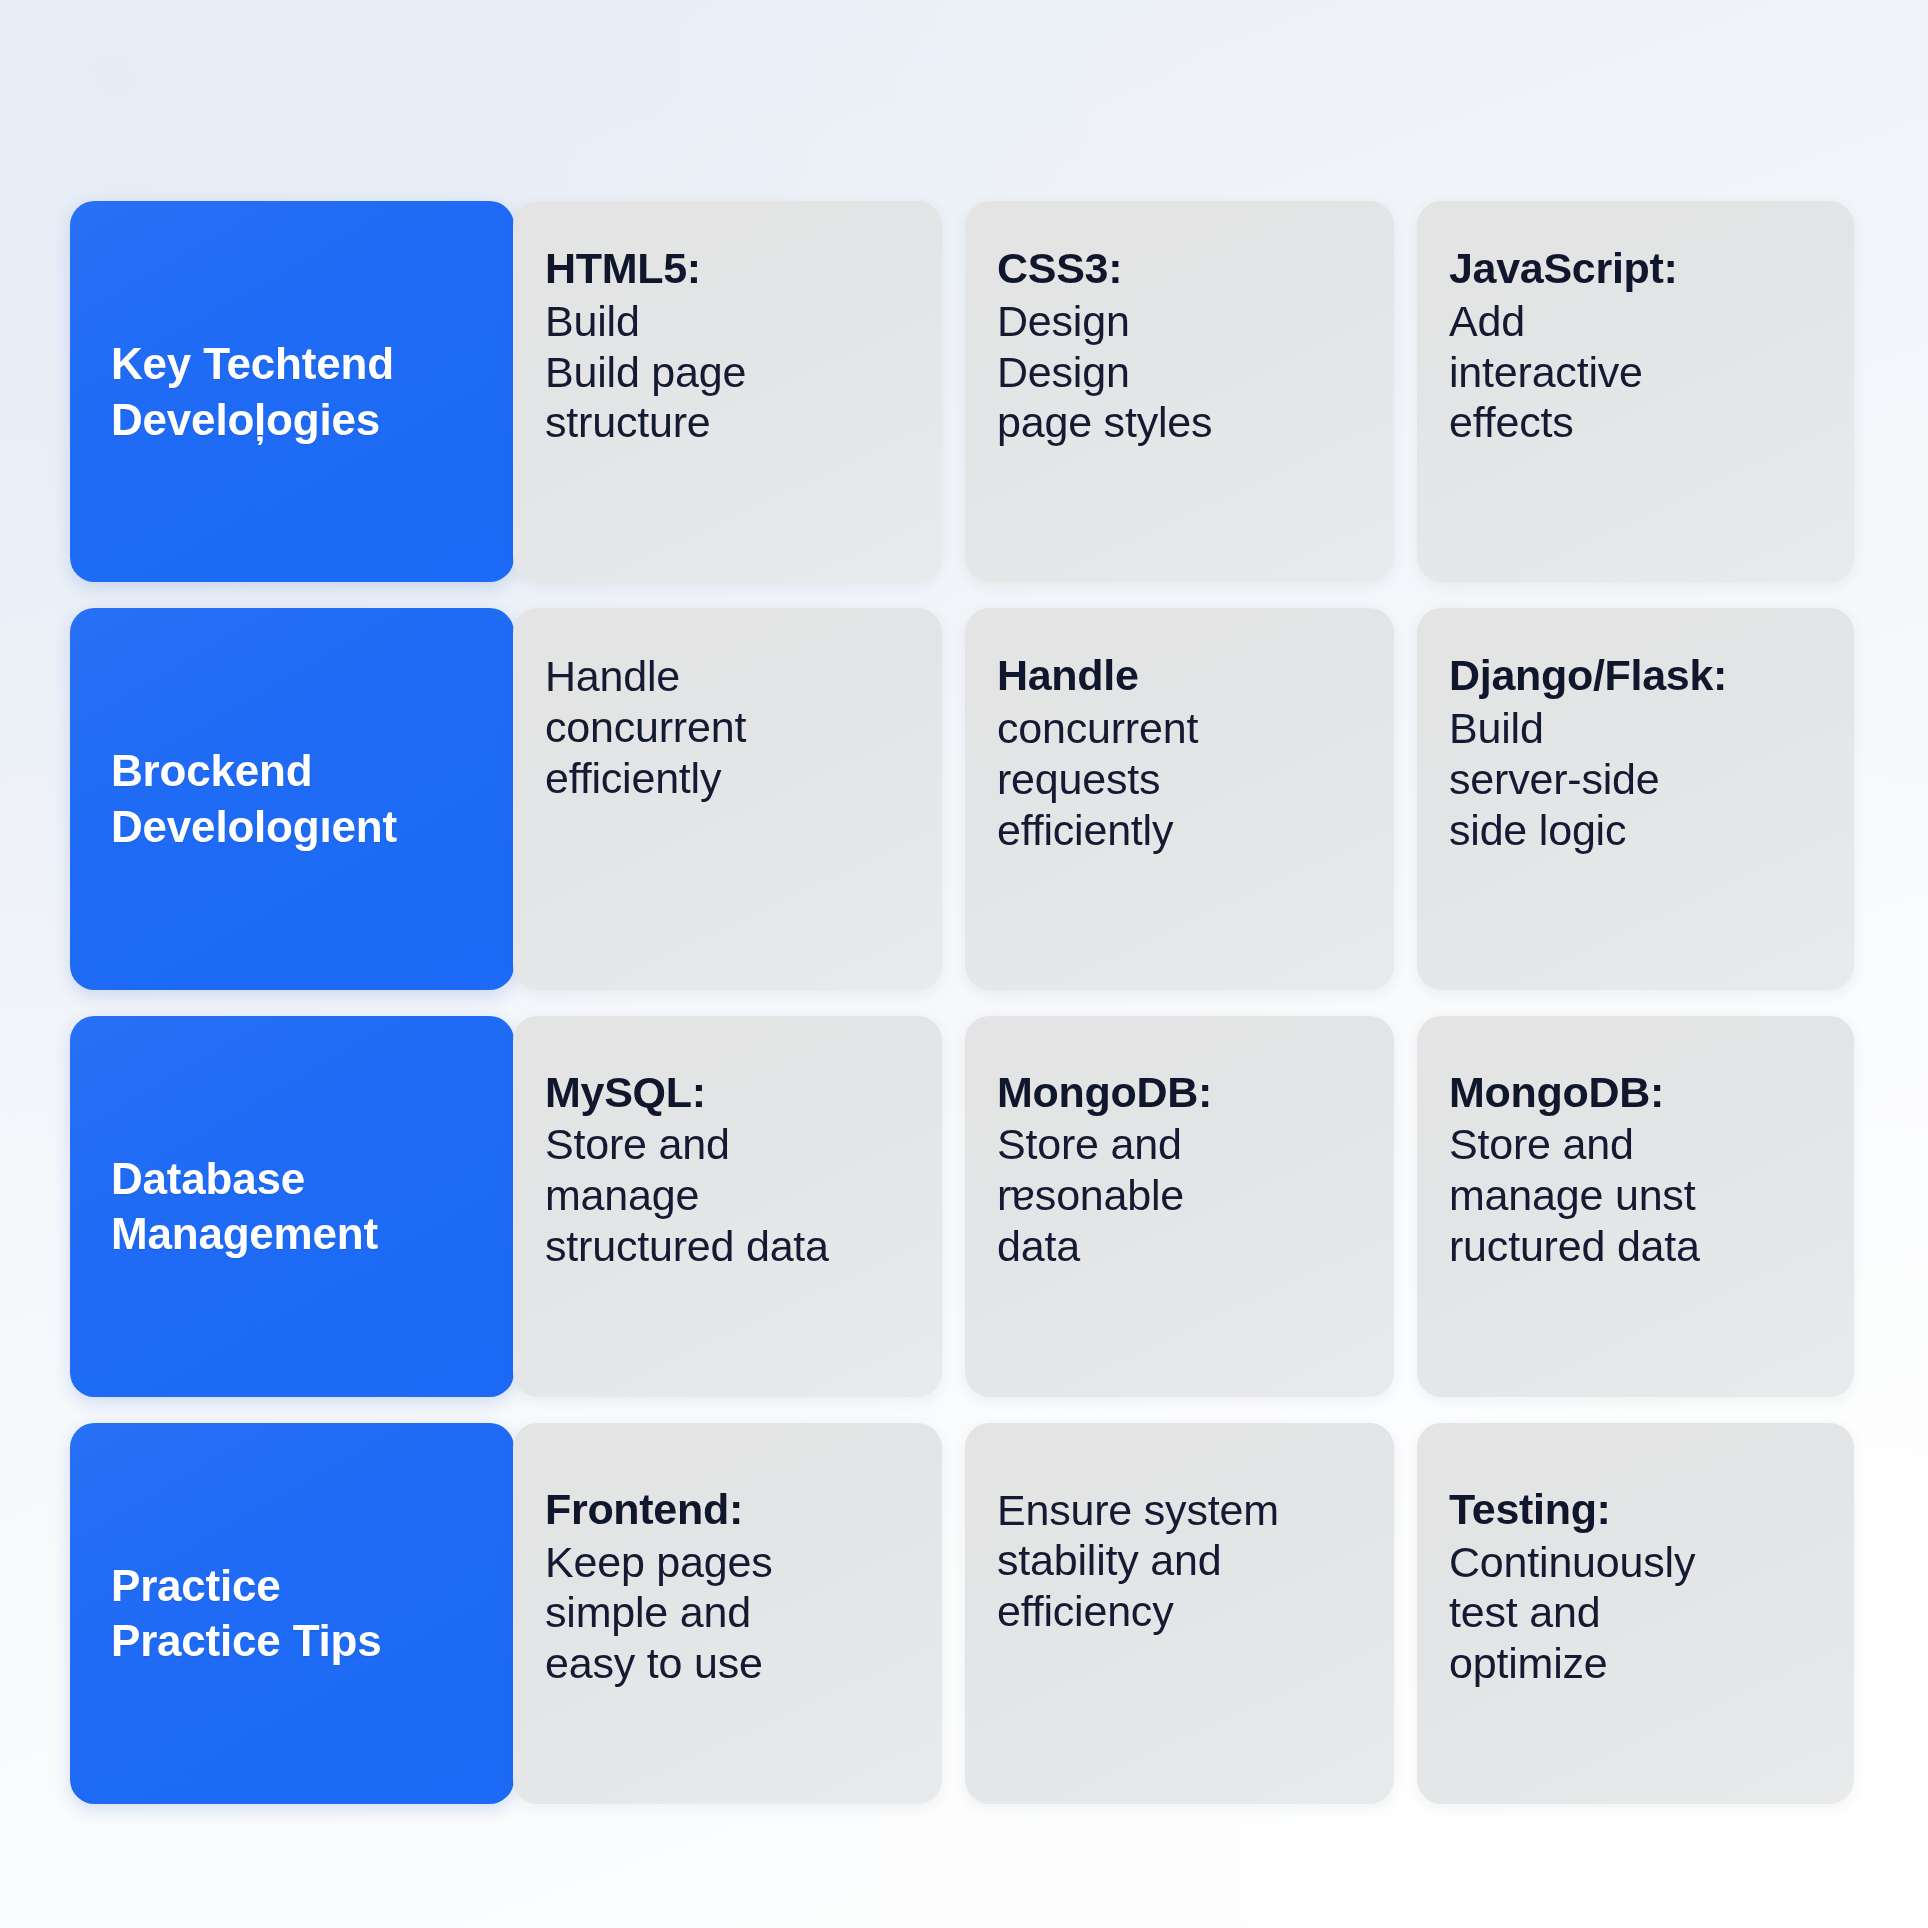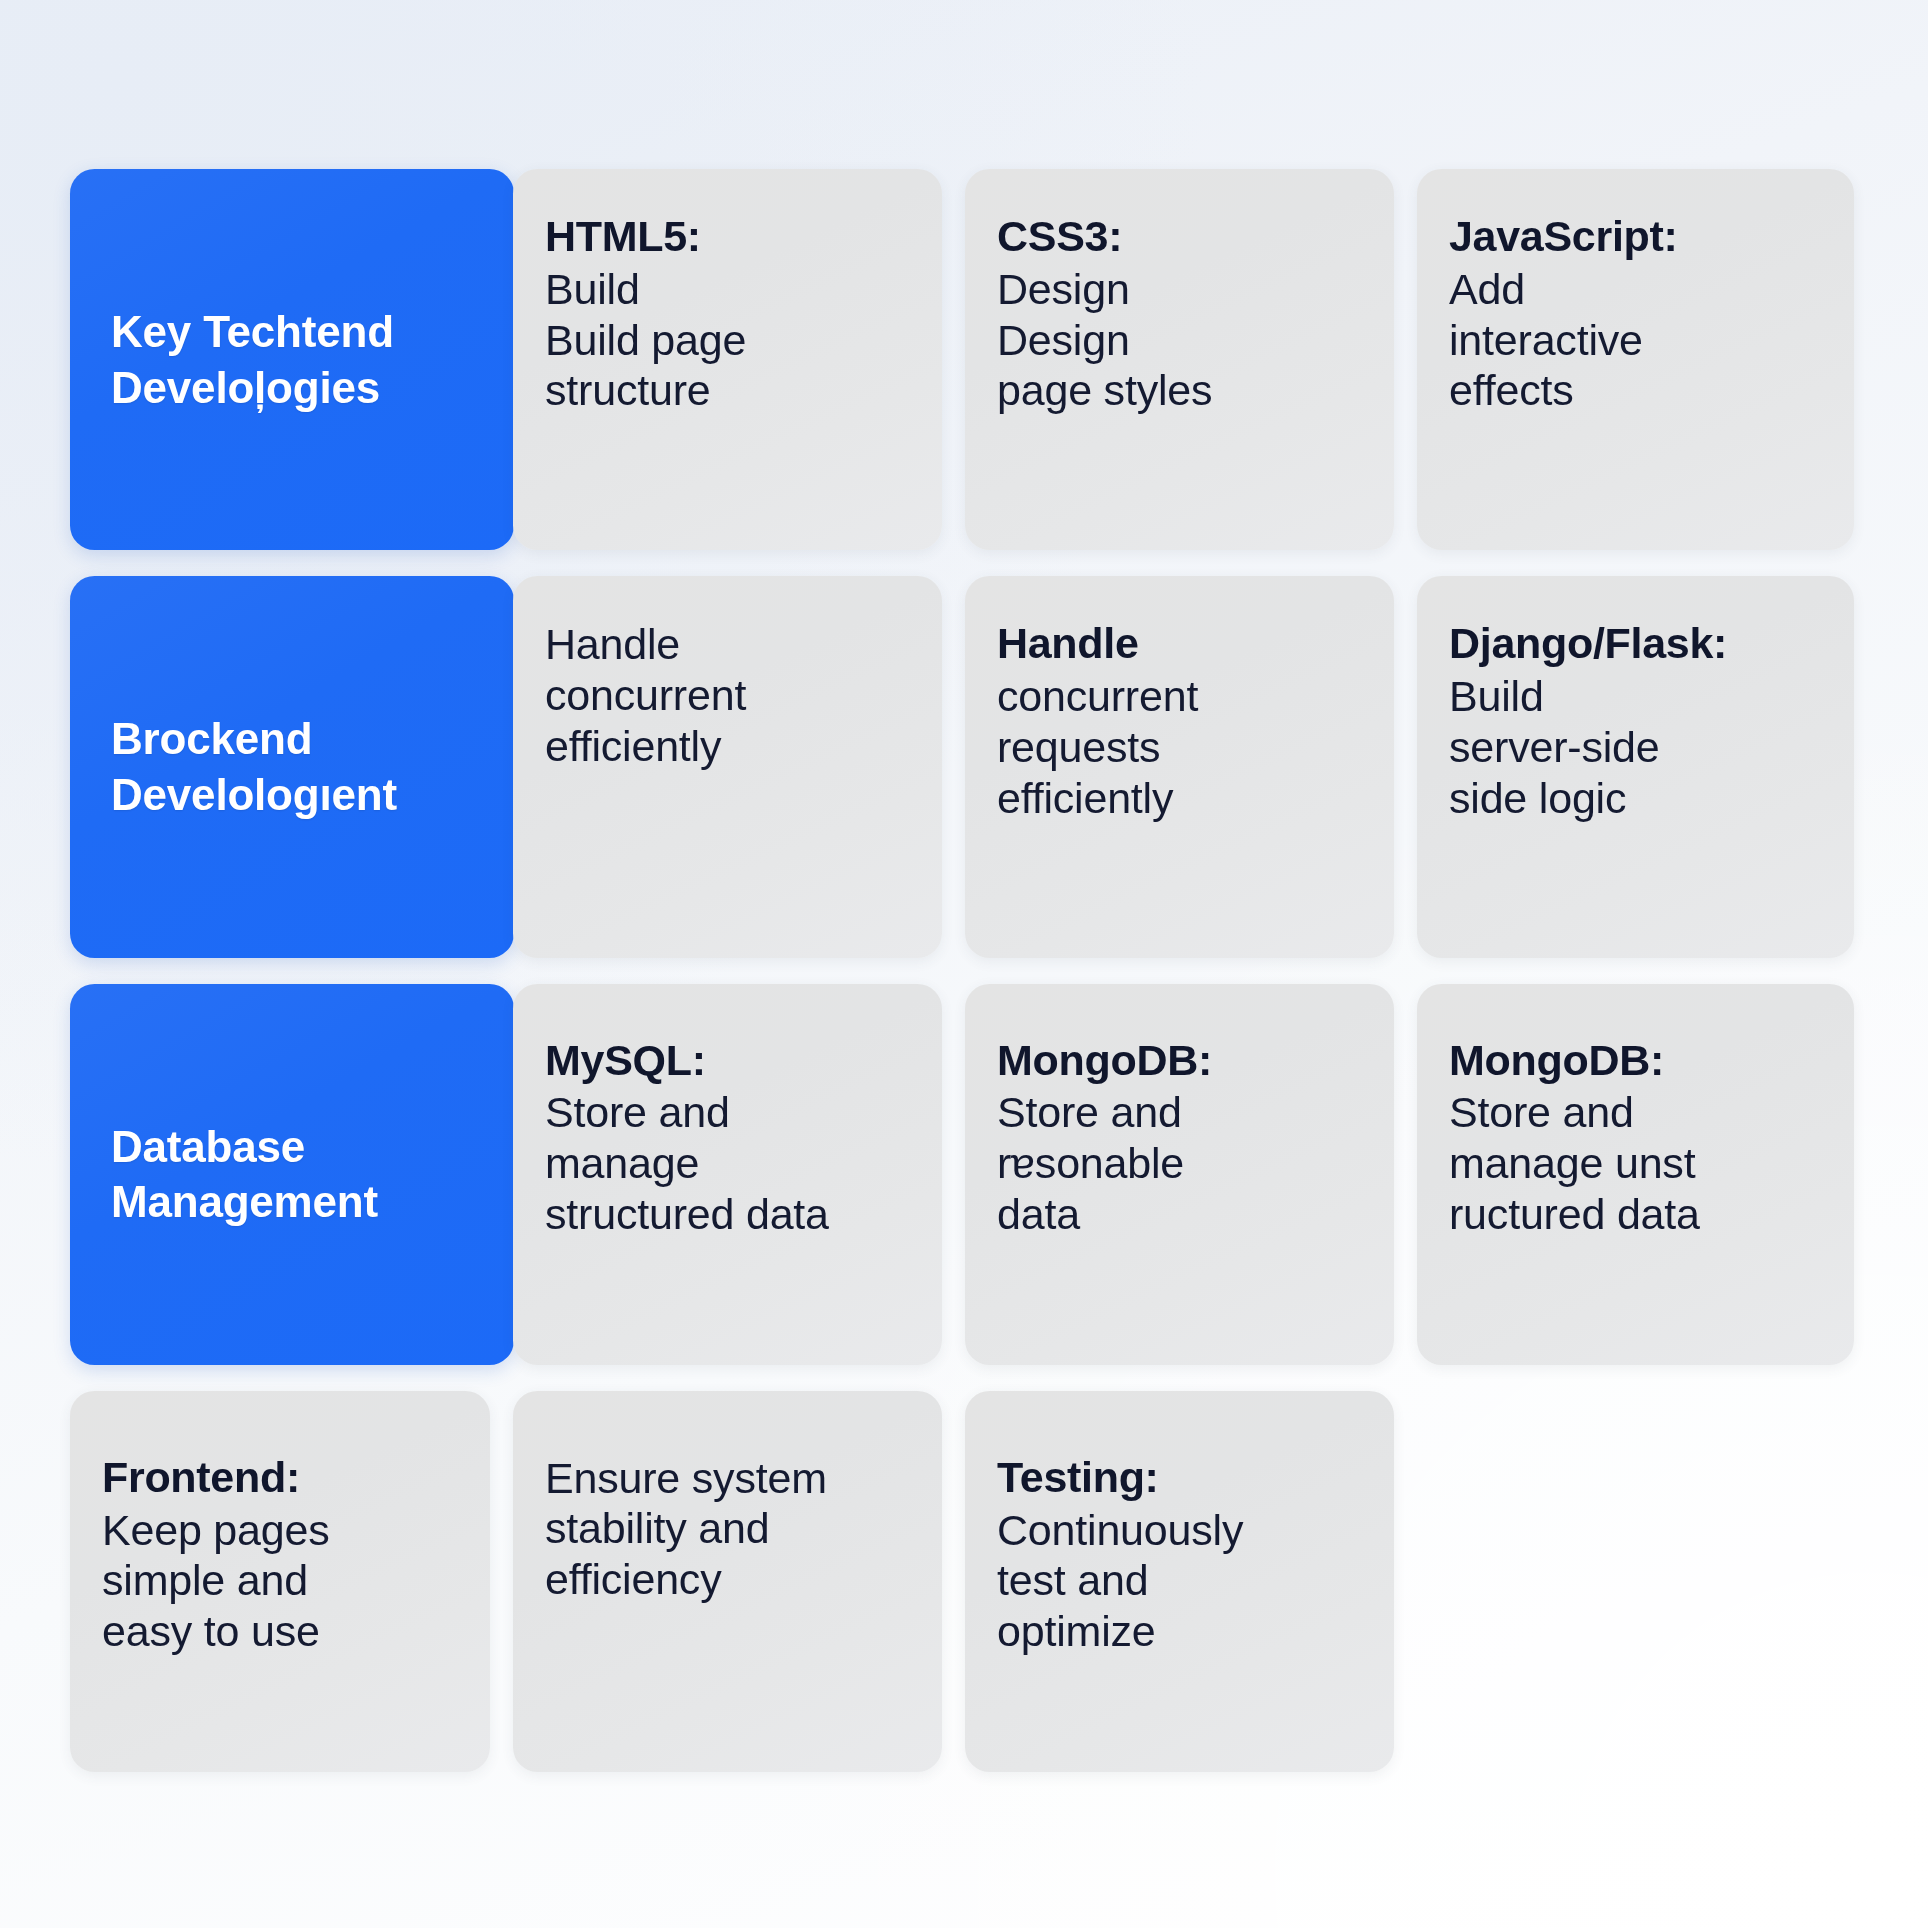--- a/index.html
+++ b/index.html
@@ -40,20 +40,21 @@
   }
   .card {
     width: 100%;
     height: 100%;
     border-radius: 24.5px;
     box-sizing: border-box;
     display: flex;
     flex-direction: column;
     justify-content: center;
     overflow: hidden;
+    margin-top: 32px;
   }
   .card-label {
     background: linear-gradient(150deg, #2870f5 0%, #1f6bf5 40%, #1c6af7 100%);
     box-shadow: 0 5.6px 17px rgba(40, 96, 200, 0.18);
     padding: 0 41px;
     width: 444px;
   }
   .card-label .label-text {
     color: #ffffff;
     font-size: 44px;
@@ -184,20 +185,26 @@
     <div class="cell r3">
       <div class="card card-detail">
         <div class="detail-title">MongoDB:</div>
         <div class="detail-body">Store and
 manage unst
 ructured data</div>
       </div>
     </div>
 
     <div class="cell r4">
+      <div class="card card-label">
+        <div class="label-text">Practice
+Practice Tips</div>
+      </div>
+    </div>
+    <div class="cell r4">
       <div class="card card-detail">
         <div class="detail-title">Frontend:</div>
         <div class="detail-body">Keep pages
 simple and
 easy to use</div>
       </div>
     </div>
     <div class="cell r4">
       <div class="card card-detail">
         <div class="detail-body">Ensure system

